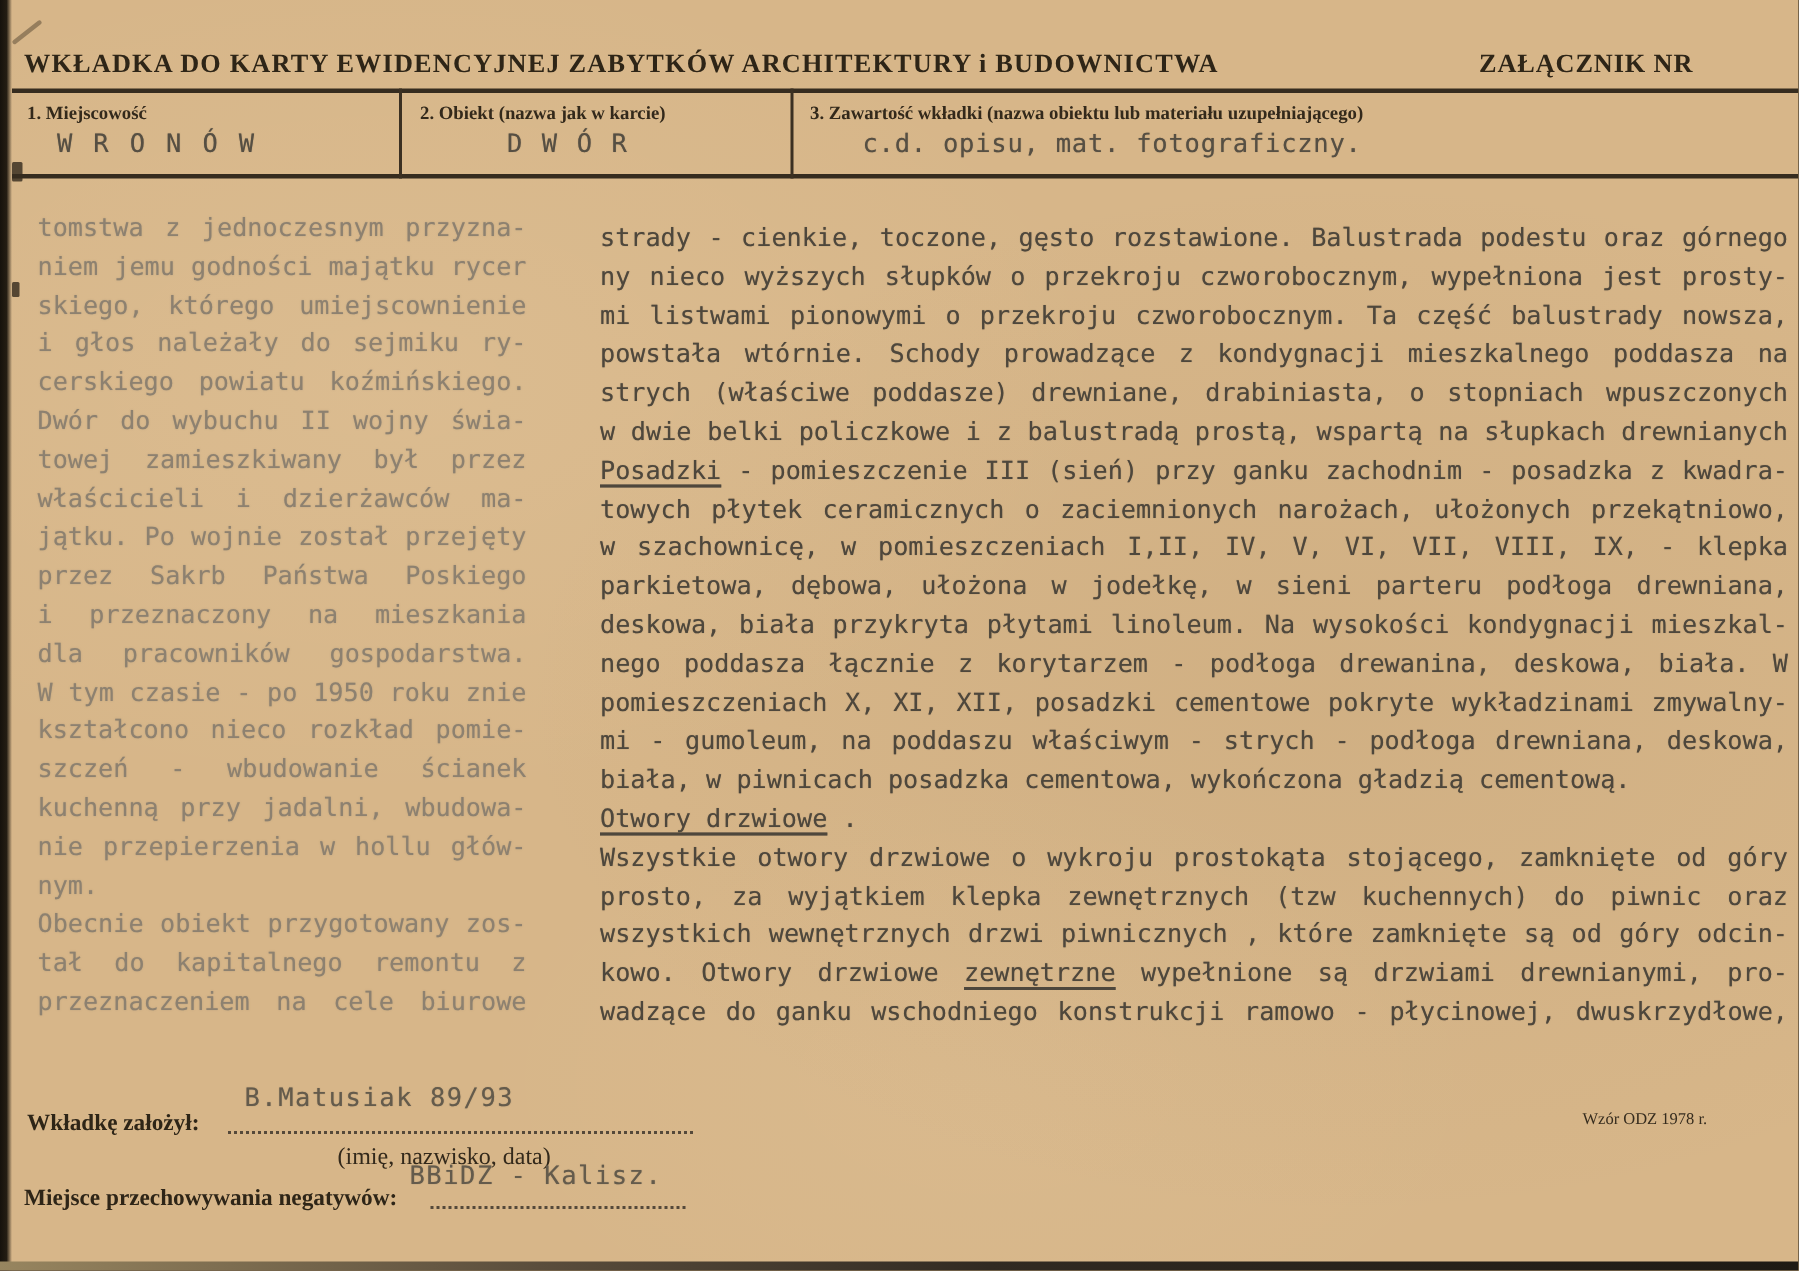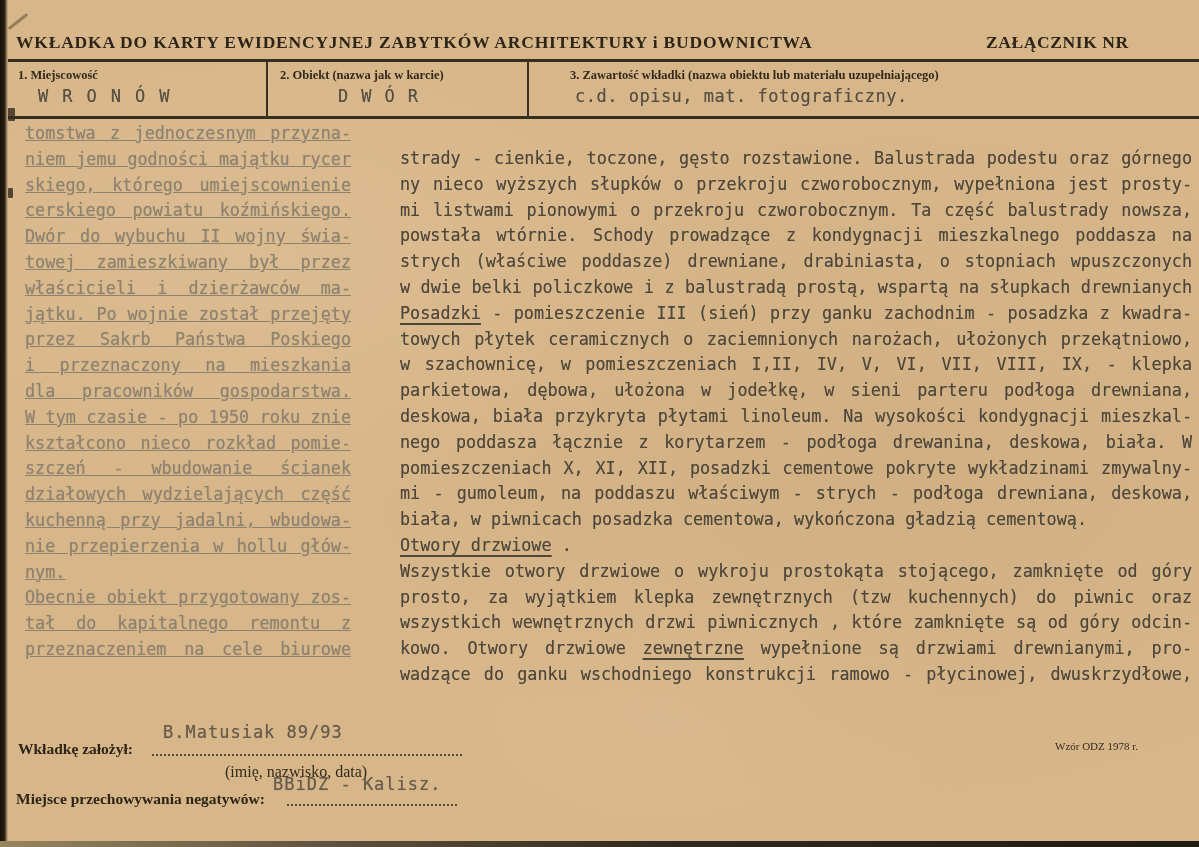--- a/index.html
+++ b/index.html
@@ -28,29 +28,29 @@
     letter-spacing:0.6px;color:#2e2517;white-space:nowrap;}
 
   
   .rule{position:absolute;left:8px;width:1191px;background:#362c1f;}
   .rule.top{top:59px;height:3px;}
   .rule.bottom{top:116px;height:3px;}
   .vdiv{position:absolute;top:59px;height:60px;width:2px;background:#3b3022;}
   .vdiv.d1{left:266px;} .vdiv.d2{left:527px;}
 
   .field-label{position:absolute;top:68px;font-size:12.5px;font-weight:bold;color:#33291b;white-space:nowrap;}
-  .fl1{left:18px;} .fl2{left:280px;} .fl3{left:570px;text-align:center;}
+  .fl1{left:18px;} .fl2{left:280px;} .fl3{left:540px;text-align:center;}
   .field-value{position:absolute;top:86px;font-family:"DejaVu Sans Mono", monospace;
     font-size:17px;color:#564f43;white-space:nowrap;text-shadow:0 0 0.6px rgba(86,79,67,0.6);}
   .fv1{left:38px;letter-spacing:14px;text-align:center;} .fv2{left:338px;letter-spacing:13px;} .fv3{left:575px;letter-spacing:0.5px;}
 
   
   .typecol{position:absolute;font-family:"DejaVu Sans Mono", monospace;font-size:16.8px;}
-  .col-left{left:25px;top:121px;width:326px;color:#8d8170;
-    text-shadow:0 0 1px rgba(141,129,112,0.55);text-decoration:underline;}
+  .col-left{left:25px;top:139px;width:326px;color:#8d8170;
+    text-shadow:0 0 1px rgba(141,129,112,0.55);}
   .col-right{left:400px;top:146px;width:792px;color:#4e473c;
     text-shadow:0 0 0.6px rgba(78,71,60,0.55);}
   .tline{height:25.8px;line-height:25.8px;white-space:nowrap;
     text-align:justify;text-align-last:justify;}
   .tline.no-stretch{text-align-last:left;}
   .tline u{text-decoration-thickness:1.5px;text-underline-offset:4px;}
 
   
   .typed{position:absolute;font-family:"DejaVu Sans Mono", monospace;font-size:17px;
     color:#645b4c;white-space:nowrap;text-shadow:0 0 0.7px rgba(100,91,76,0.6);}
@@ -90,32 +90,32 @@
   <div class="field-label fl2">2. Obiekt (nazwa jak w karcie)</div>
   <div class="field-label fl3">3. Zawartość wkładki (nazwa obiektu lub materiału uzupełniającego)</div>
   <div class="field-value fv1">WRONÓW</div>
   <div class="field-value fv2">DWÓR</div>
   <div class="field-value fv3">c.d. opisu, mat. fotograficzny.</div>
 
   <div class="typecol col-left">
       <div class="tline"><span>tomstwa z jednoczesnym przyzna-</span></div>
       <div class="tline"><span>niem jemu godności majątku rycer</span></div>
       <div class="tline"><span>skiego, którego umiejscownienie</span></div>
+      <div class="tline"><span>i głos należały do sejmiku ry-</span></div>
       <div class="tline"><span>cerskiego powiatu koźmińskiego.</span></div>
       <div class="tline"><span>Dwór do wybuchu II wojny świa-</span></div>
       <div class="tline"><span>towej zamieszkiwany był przez</span></div>
       <div class="tline"><span>właścicieli i dzierżawców ma-</span></div>
       <div class="tline"><span>jątku. Po wojnie został przejęty</span></div>
       <div class="tline"><span>przez Sakrb Państwa Poskiego</span></div>
       <div class="tline"><span>i przeznaczony na mieszkania</span></div>
       <div class="tline"><span>dla pracowników gospodarstwa.</span></div>
       <div class="tline"><span>W tym czasie - po 1950 roku znie</span></div>
       <div class="tline"><span>kształcono nieco rozkład pomie-</span></div>
       <div class="tline"><span>szczeń - wbudowanie ścianek</span></div>
-      <div class="tline"><span>działowych wydzielających część</span></div>
       <div class="tline"><span>kuchenną przy jadalni, wbudowa-</span></div>
       <div class="tline"><span>nie przepierzenia w hollu głów-</span></div>
       <div class="tline no-stretch"><span>nym.</span></div>
       <div class="tline"><span>Obecnie obiekt przygotowany zos-</span></div>
       <div class="tline"><span>tał do kapitalnego remontu z</span></div>
       <div class="tline"><span>przeznaczeniem na cele biurowe</span></div>
     </div>
   <div class="typecol col-right">
       <div class="tline"><span>strady - cienkie, toczone, gęsto rozstawione. Balustrada podestu oraz górnego</span></div>
       <div class="tline"><span>ny nieco wyższych słupków o przekroju czworobocznym, wypełniona jest prosty-</span></div>

